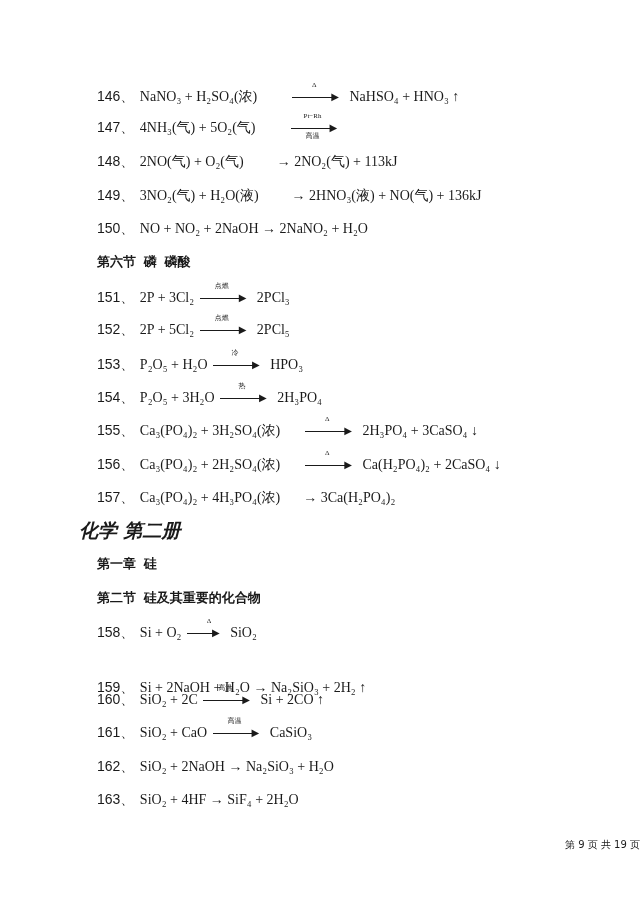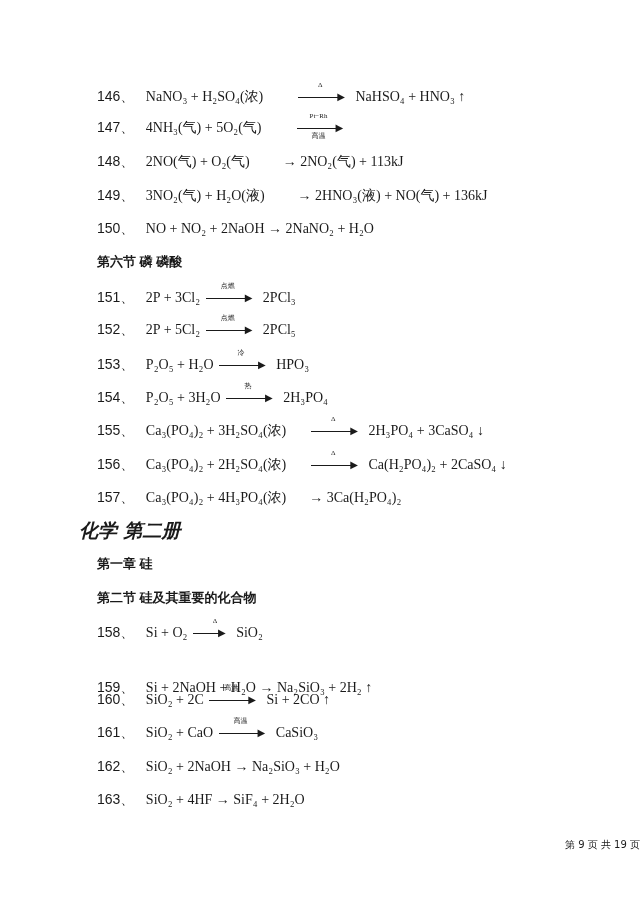--- a/index.html
+++ b/index.html
@@ -1,21 +1,21 @@
 <!DOCTYPE html>
 <html><head>
 <meta charset="utf-8">
 <style>
   html, body { margin: 0; padding: 0; background: #ffffff; }
   body { width: 640px; height: 905px; position: relative; overflow: hidden;
          font-family: "Liberation Serif", "DejaVu Serif", serif; color: #1a1a1a; }
   .line { position: absolute; left: 97px; white-space: nowrap; font-size: 14px; line-height: 18px; }
-  .num { font-family: "Liberation Sans", "DejaVu Sans", sans-serif; font-size: 14px; margin-right: 8px; }
+  .num { font-family: "Liberation Sans", "DejaVu Sans", sans-serif; font-size: 14px; margin-right: 2px; }
   .eq { font-family: "Liberation Serif", "DejaVu Serif", serif; font-size: 14px; }
-  .heading { position: absolute; left: 97px; font-family: Liberation Sans, sans-serif; font-weight: bold; font-size: 13px; }
+  .heading { position: absolute; left: 97px; font-family: Liberation Mono, monospace; font-weight: bold; font-size: 13px; }
   .big-heading { position: absolute; left: 79px; font-family: "DejaVu Sans", sans-serif; font-weight: bold; font-size: 19px; font-style: italic; }
   .arrow { display: inline-block; position: relative; vertical-align: middle; margin: 0 2px; }
   .arrow .shaft { display: inline-block; width: 44px; border-top: 1px solid #1a1a1a; vertical-align: middle; position: relative; top: -1px; }
   .arrow .head { font-size: 10px; position: relative; left: -5px; top: -1px; }
   .arrow .cond { position: absolute; top: -12px; left: 0; width: 44px; text-align: center; font-size: 7px; }
   .arrow .cond-below { position: absolute; top: 8px; left: 0; width: 44px; text-align: center; font-size: 7px; }
   .gap { display: inline-block; width: 26px; }
   .footer { position: absolute; top: 838px; left: 0; width: 640px; text-align: right; font-size: 10px;
             font-family: "DejaVu Sans", sans-serif; }
 </style>

